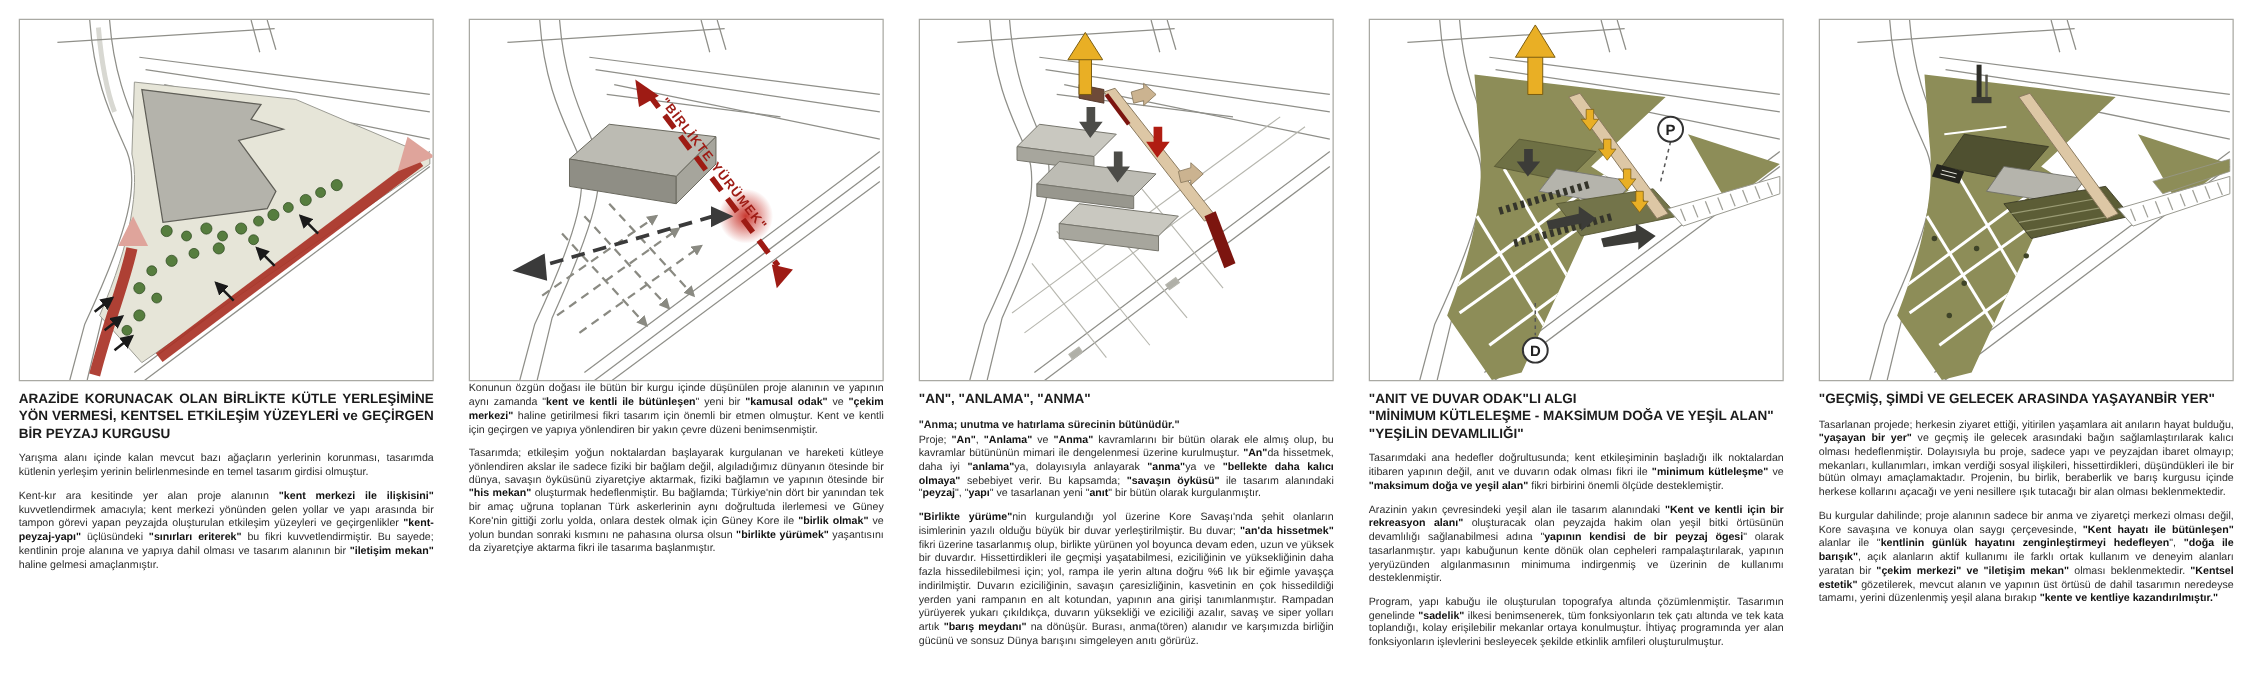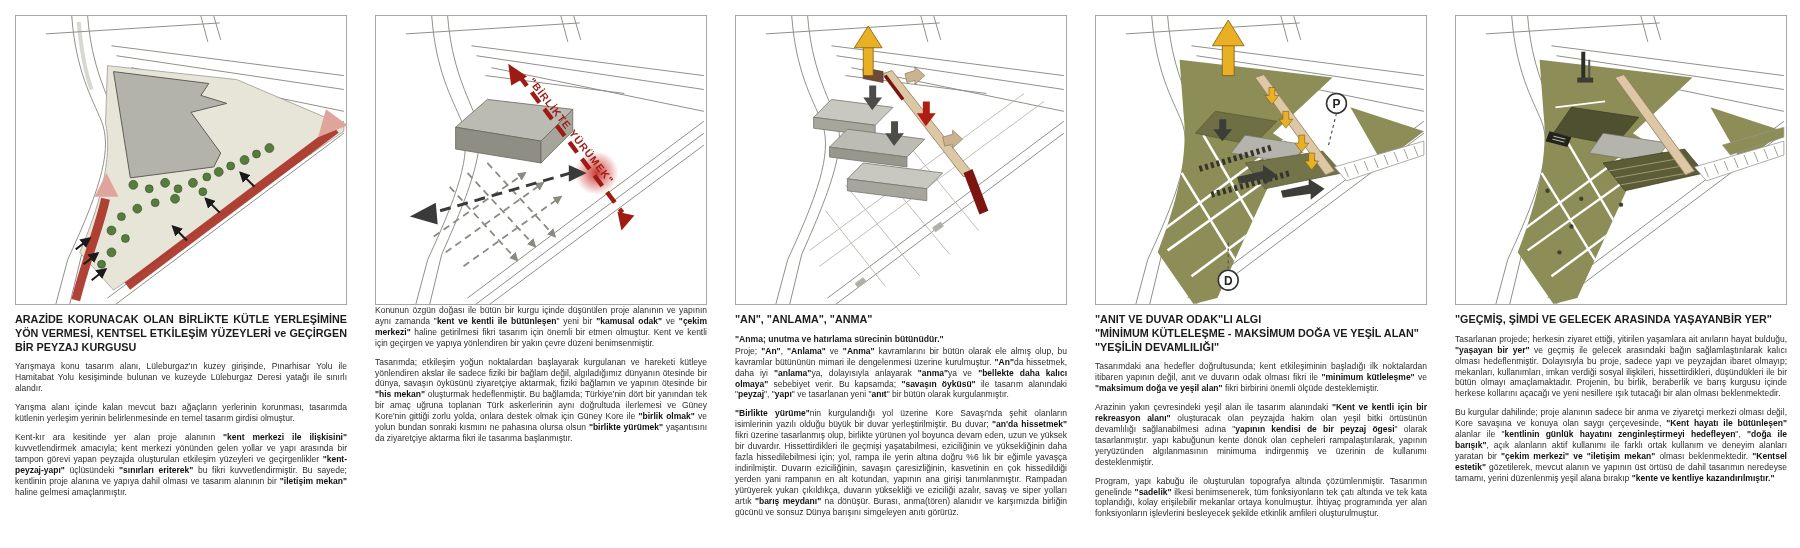--- a/index.html
+++ b/index.html
@@ -77,21 +77,20 @@
           <line x1="76" y1="266" x2="90" y2="255" marker-end="url(#ah-blk)"></line>
           <line x1="172" y1="226" x2="158" y2="212" marker-end="url(#ah-blk)"></line>
           <line x1="205" y1="198" x2="191" y2="184" marker-end="url(#ah-blk)"></line>
           <line x1="240" y1="172" x2="226" y2="158" marker-end="url(#ah-blk)"></line>
         </g>
       </svg>
     </div>
     <h2 class="heading">ARAZİDE KORUNACAK OLAN BİRLİKTE KÜTLE YERLEŞİMİNE YÖN VERMESİ, KENTSEL ETKİLEŞİM YÜZEYLERİ ve GEÇİRGEN BİR PEYZAJ KURGUSU</h2>
 
     <div class="paragraphs">
-        <p>Yarışmaya konu tasarım alanı, Lüleburgaz'ın kuzey girişinde, Pınarhisar Yolu ile Hamitabat Yolu kesişiminde bulunan ve kuzeyde Lüleburgaz Deresi yatağı ile sınırlı alandır.</p>
         <p>Yarışma alanı içinde kalan mevcut bazı ağaçların yerlerinin korunması, tasarımda kütlenin yerleşim yerinin belirlenmesinde en temel tasarım girdisi olmuştur.</p>
         <p>Kent-kır ara kesitinde yer alan proje alanının <b>"kent merkezi ile ilişkisini"</b> kuvvetlendirmek amacıyla; kent merkezi yönünden gelen yollar ve yapı arasında bir tampon görevi yapan peyzajda oluşturulan etkileşim yüzeyleri ve geçirgenlikler <b>"kent-peyzaj-yapı"</b> üçlüsündeki <b>"sınırları eriterek"</b> bu fikri kuvvetlendirmiştir. Bu sayede; kentlinin proje alanına ve yapıya dahil olması ve tasarım alanının bir <b>"iletişim mekan"</b> haline gelmesi amaçlanmıştır.</p>
       </div>
   </div>
 
   <div class="panel">
     <div class="diagram">
       <svg viewBox="0 0 332 290">
         <defs>
           <radialGradient id="glow2" cx="50%" cy="50%" r="50%">

